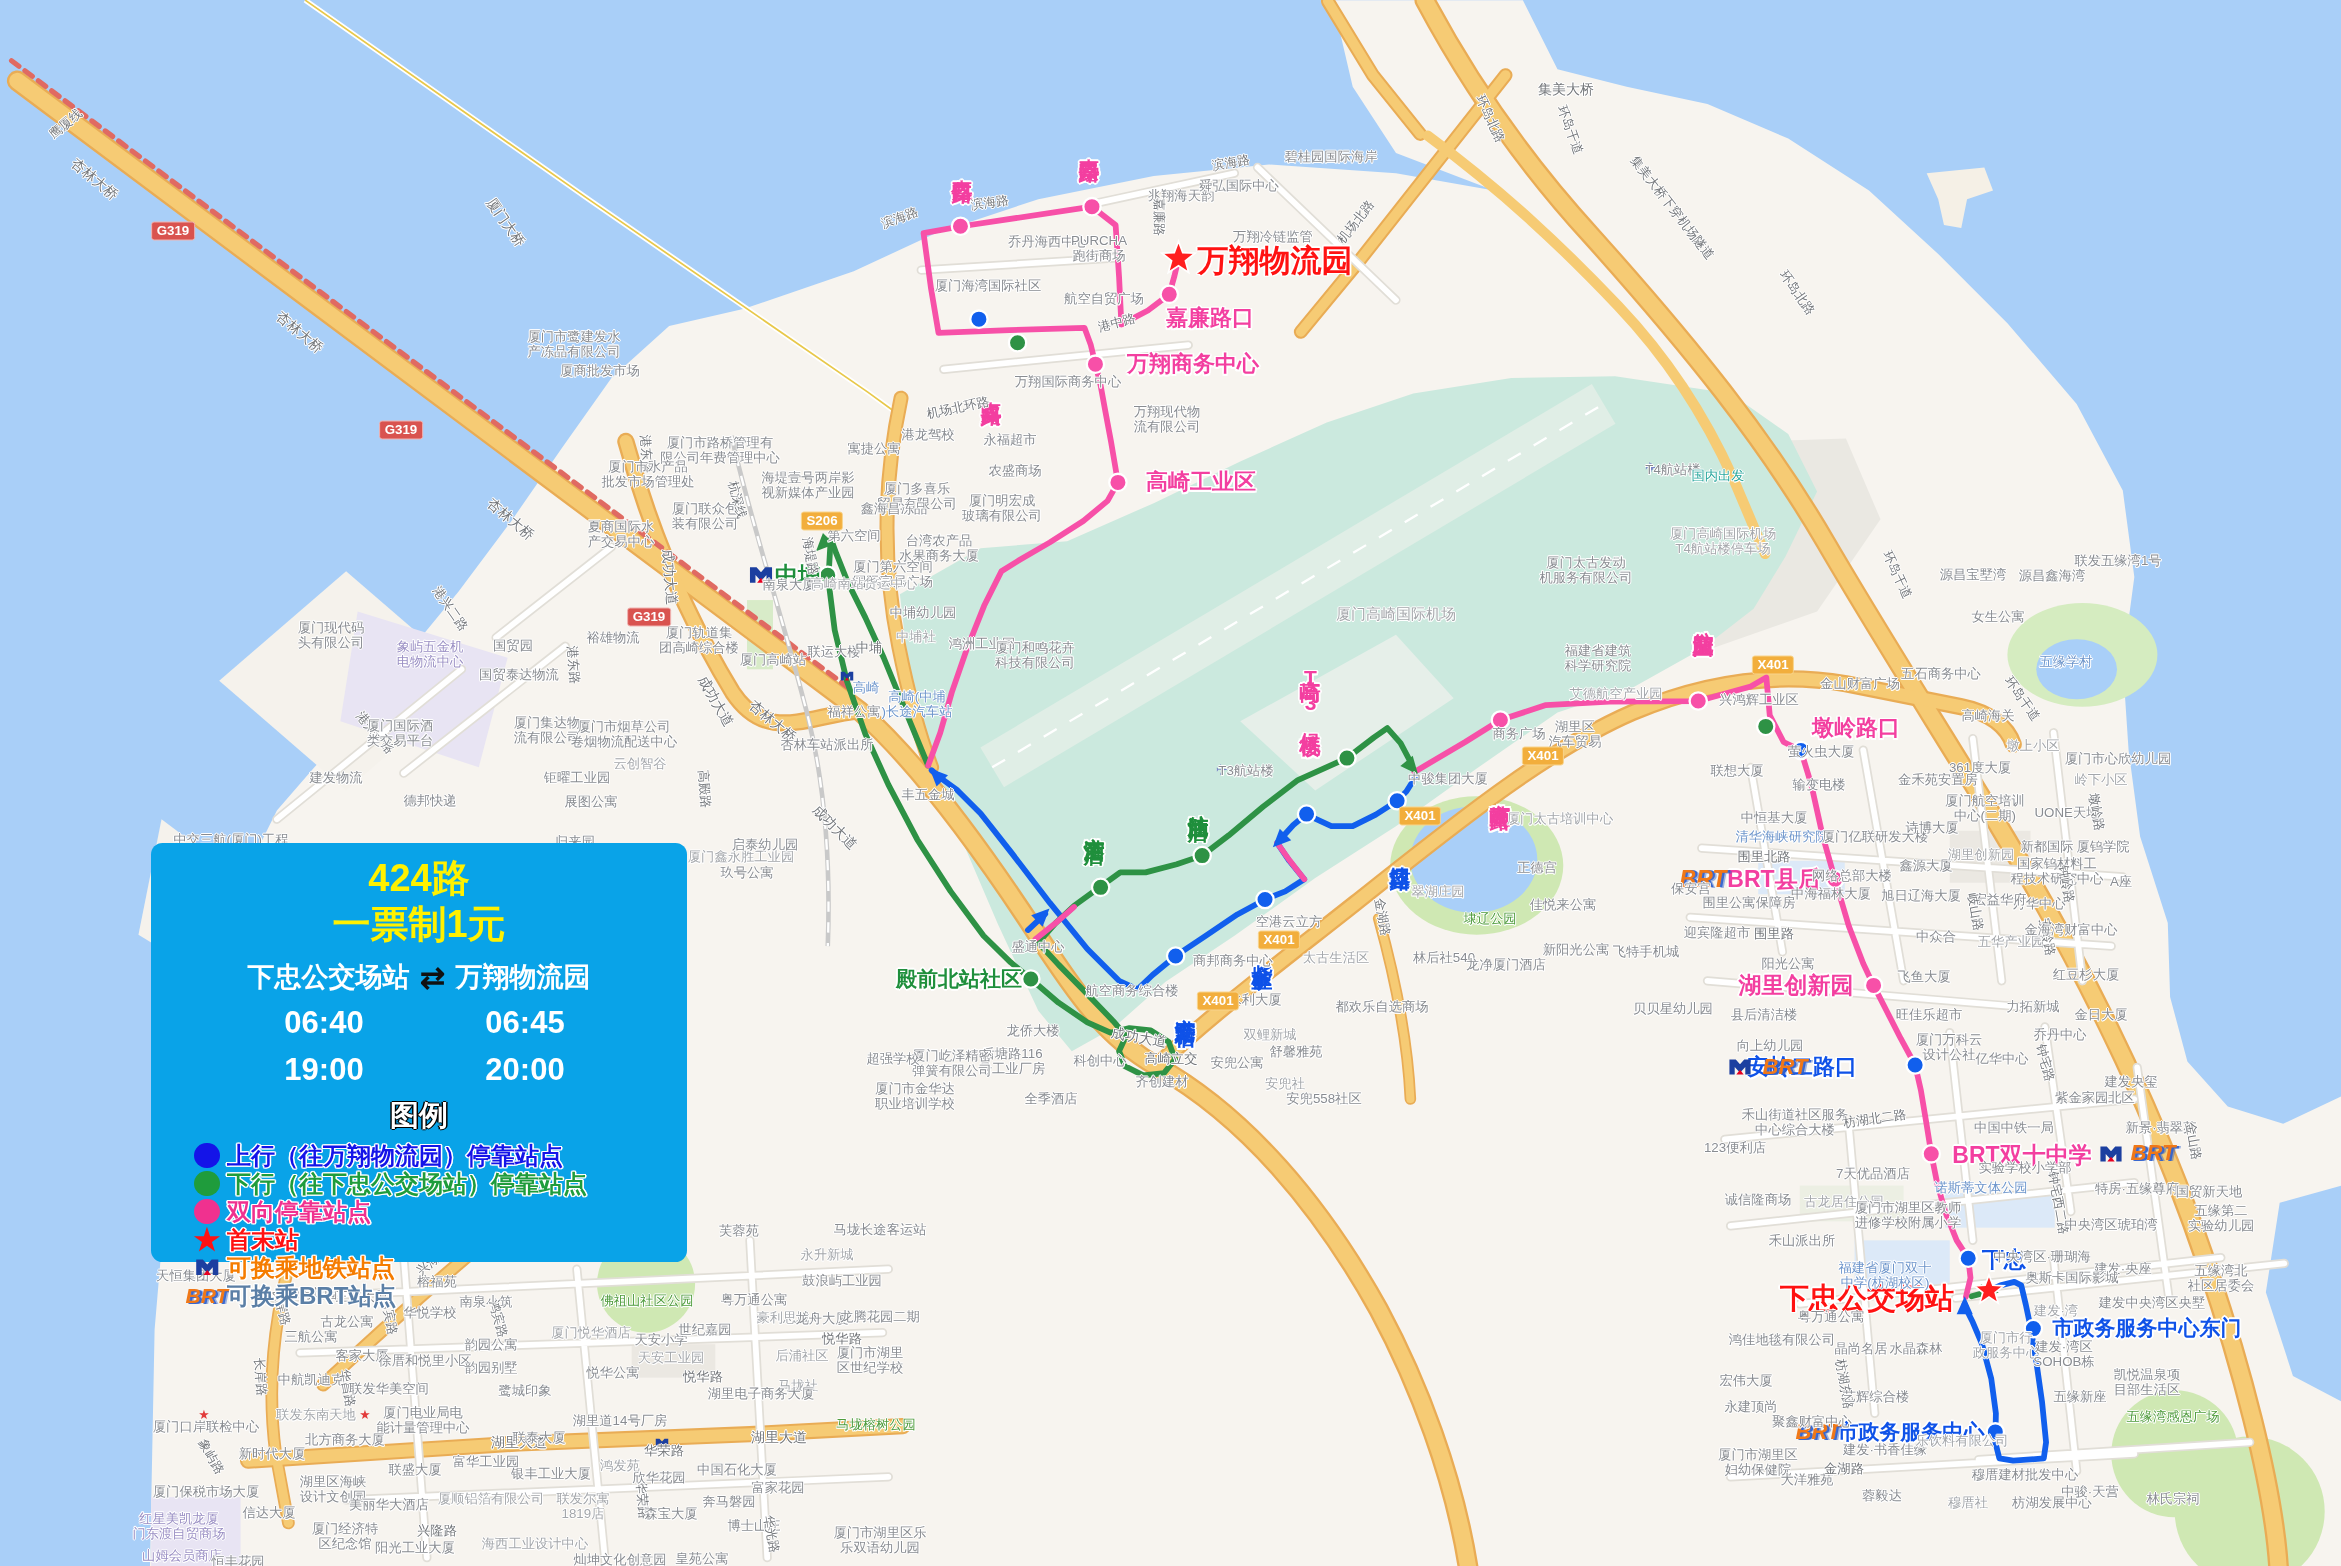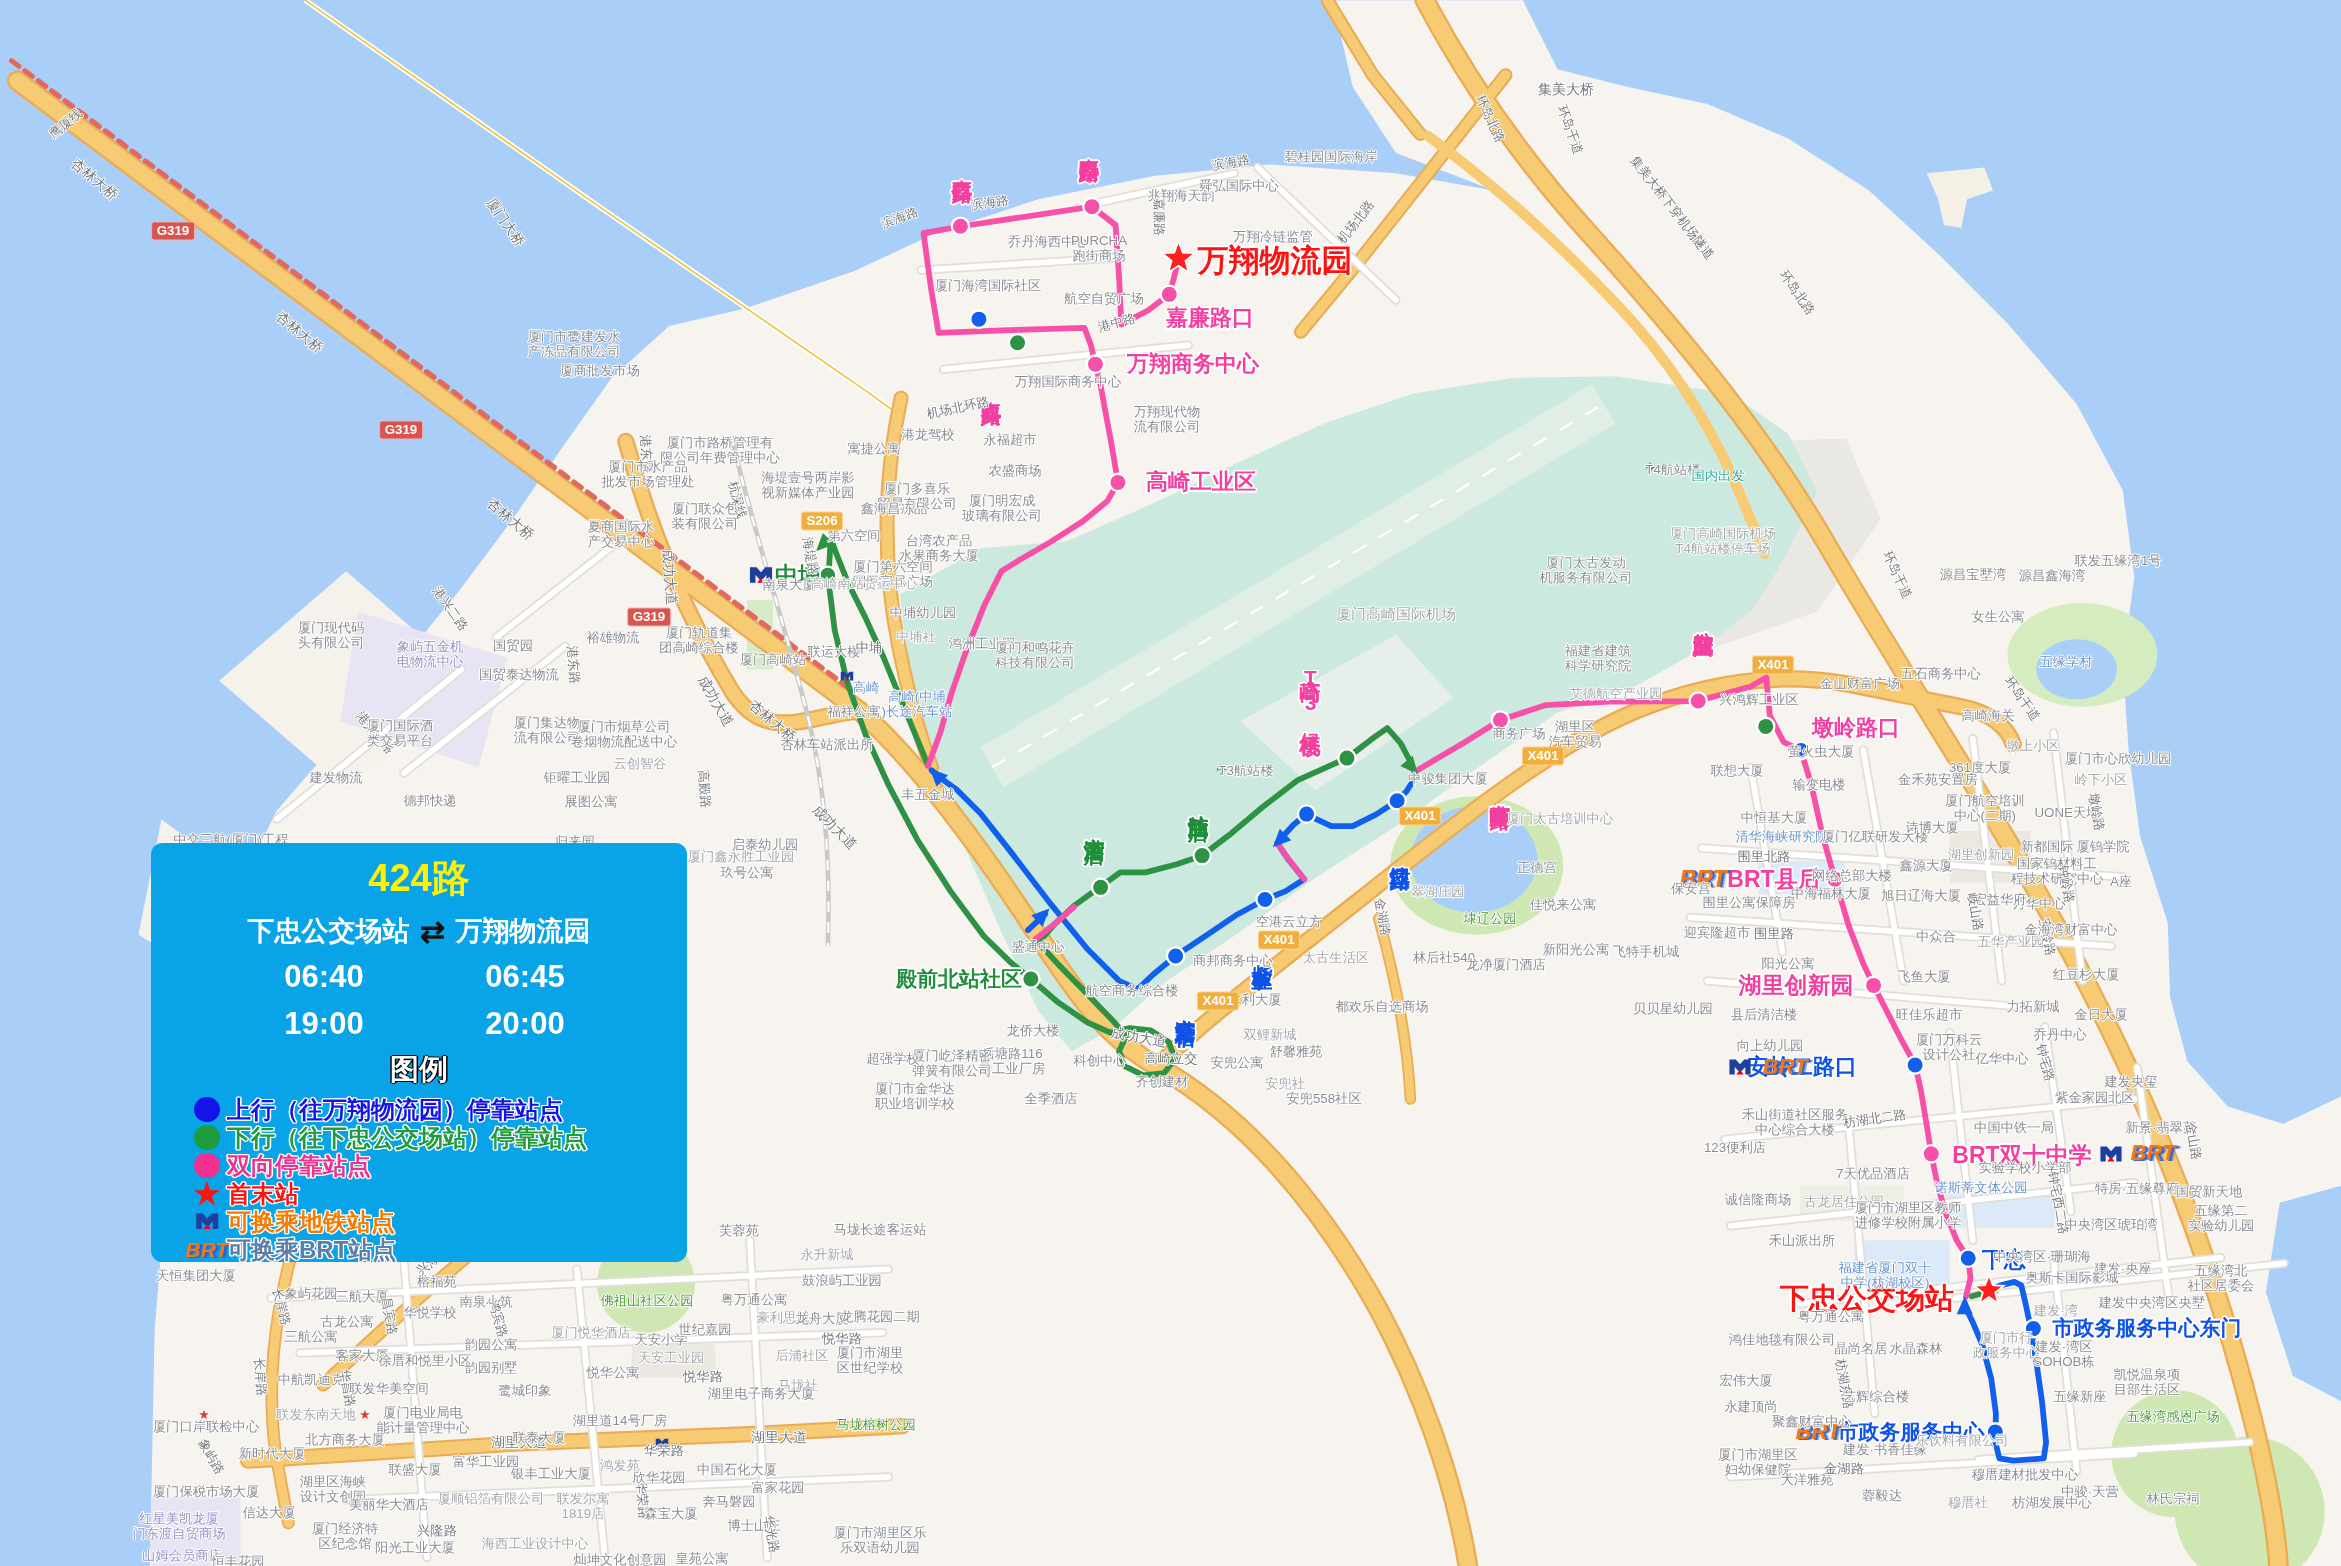--- a/index.html
+++ b/index.html
@@ -658,20 +658,21 @@
       <div class="badge yel" style="left: 1543px; top: 756px;">X401</div>
       <div class="badge yel" style="left: 1420px; top: 816px;">X401</div>
       <div class="badge yel" style="left: 1279px; top: 940px;">X401</div>
       <div class="badge yel" style="left: 1218px; top: 1001px;">X401</div>
       <div class="badge yel" style="left: 1773px; top: 665px;">X401</div>
       <div class="badge yel" style="left: 822px; top: 521px;">S206</div>
     </div>
 
   <div class="legend">
     <div class="l-title">424路</div>
+    <div class="l-title2">一票制1元</div>
     <div class="l-endp">
       <span>下忠公交场站</span>
       <span class="arr">⇄</span>
       <span>万翔物流园</span>
     </div>
     <div class="l-times">
       <span style="left:173px;top:0">06:40</span>
       <span style="left:374px;top:0">06:45</span>
       <span style="left:173px;top:47px">19:00</span>
       <span style="left:374px;top:47px">20:00</span>

